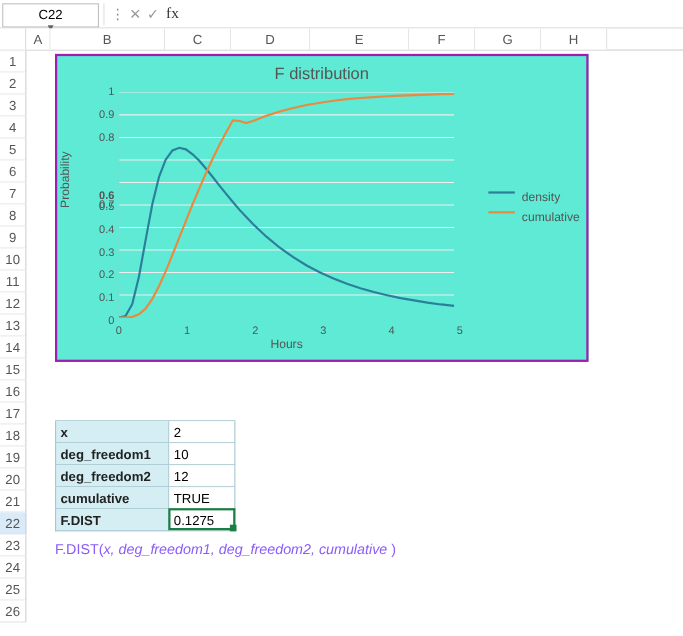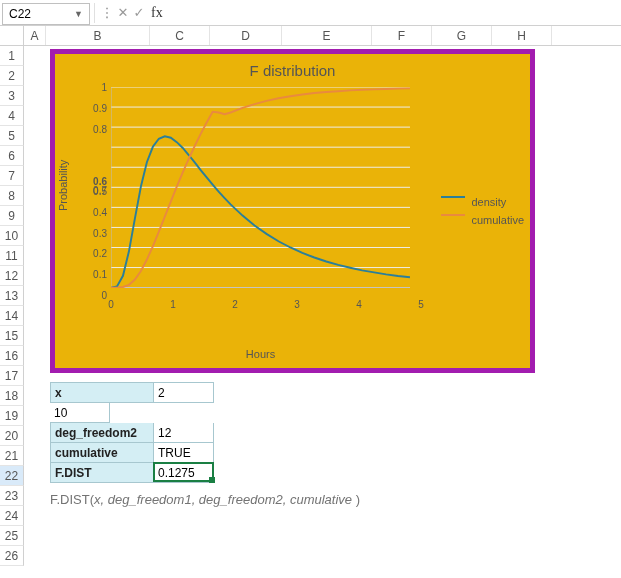--- a/index.html
+++ b/index.html
@@ -22,20 +22,21 @@
   .name-box {
     width: 88px;
     height: 22px;
     border: 1px solid #c0c0c0;
     margin: 2px 0 0 2px;
     padding: 2px 6px;
     display: flex;
     align-items: center;
     justify-content: space-between;
     background: #fff;
+    flex-direction: column;
   }
   .name-box .chev { font-size: 9px; color: #666; }
   .fb-sep {
     width: 1px; height: 20px; background: #e0e0e0; margin: 0 4px;
   }
   .fb-icon {
     width: 16px; height: 16px; display: flex; align-items: center; justify-content: center;
     color: #888; font-size: 13px;
   }
   .fb-icon.x { color: #999; }
@@ -95,23 +96,23 @@
   .col-B { width: 104px; }
   .col-C { width: 60px; }
   .col-D { width: 72px; }
   .col-E { width: 90px; }
   .col-F { width: 60px; }
   .col-G { width: 60px; }
   .col-H { width: 60px; }
   .chart-box {
     position: absolute;
     left: 26px; top: 3px;
-    width: 485px; height: 324px;
-    border: 5px solid #a21caf;
-    background: #eab308;
+    width: 485px; height: 280px;
+    border: 2px solid #a21caf;
+    background: #5eead4;
   }
   .chart-title {
     text-align: center;
     font-size: 15px;
     color: #555;
     padding: 8px 0 2px;
   }
   .plot-wrap {
     position: relative;
     margin: 6px 120px 34px 56px;
@@ -169,21 +170,21 @@
     content: "";
     position: absolute;
     right: -3px; bottom: -3px;
     width: 6px; height: 6px;
     background: #1a7f43;
   }
   .syntax-text {
     position: absolute;
     left: 26px; top: 446px;
     font-size: 13px;
-    color: #737373;
+    color: #8b5cf6;
   }
   .syntax-text .fn { font-weight: normal; }
   .syntax-text .params { font-style: italic; }
   .ytick { position:absolute; right: calc(100% + 4px); transform: translateY(-50%); font-size:10px; color:#555;}
   .xtick { position:absolute; top: calc(100% + 4px); transform: translateX(-50%); font-size:10px; color:#555;}
 </style>
 </head>
 <body>
 
 <div class="formula-bar">
@@ -296,20 +297,21 @@
           </div>
         </div>
       </div>
 
       <div class="params-table" id="params-table">
           <div class="prow">
             <div class="pcell plabel">x</div>
             <div class="pcell pval">2</div>
           </div>
           <div class="prow">
+            <div class="pcell plabel">deg_freedom1</div>
             <div class="pcell pval">10</div>
           </div>
           <div class="prow">
             <div class="pcell plabel">deg_freedom2</div>
             <div class="pcell pval">12</div>
           </div>
           <div class="prow">
             <div class="pcell plabel">cumulative</div>
             <div class="pcell pval">TRUE</div>
           </div>

